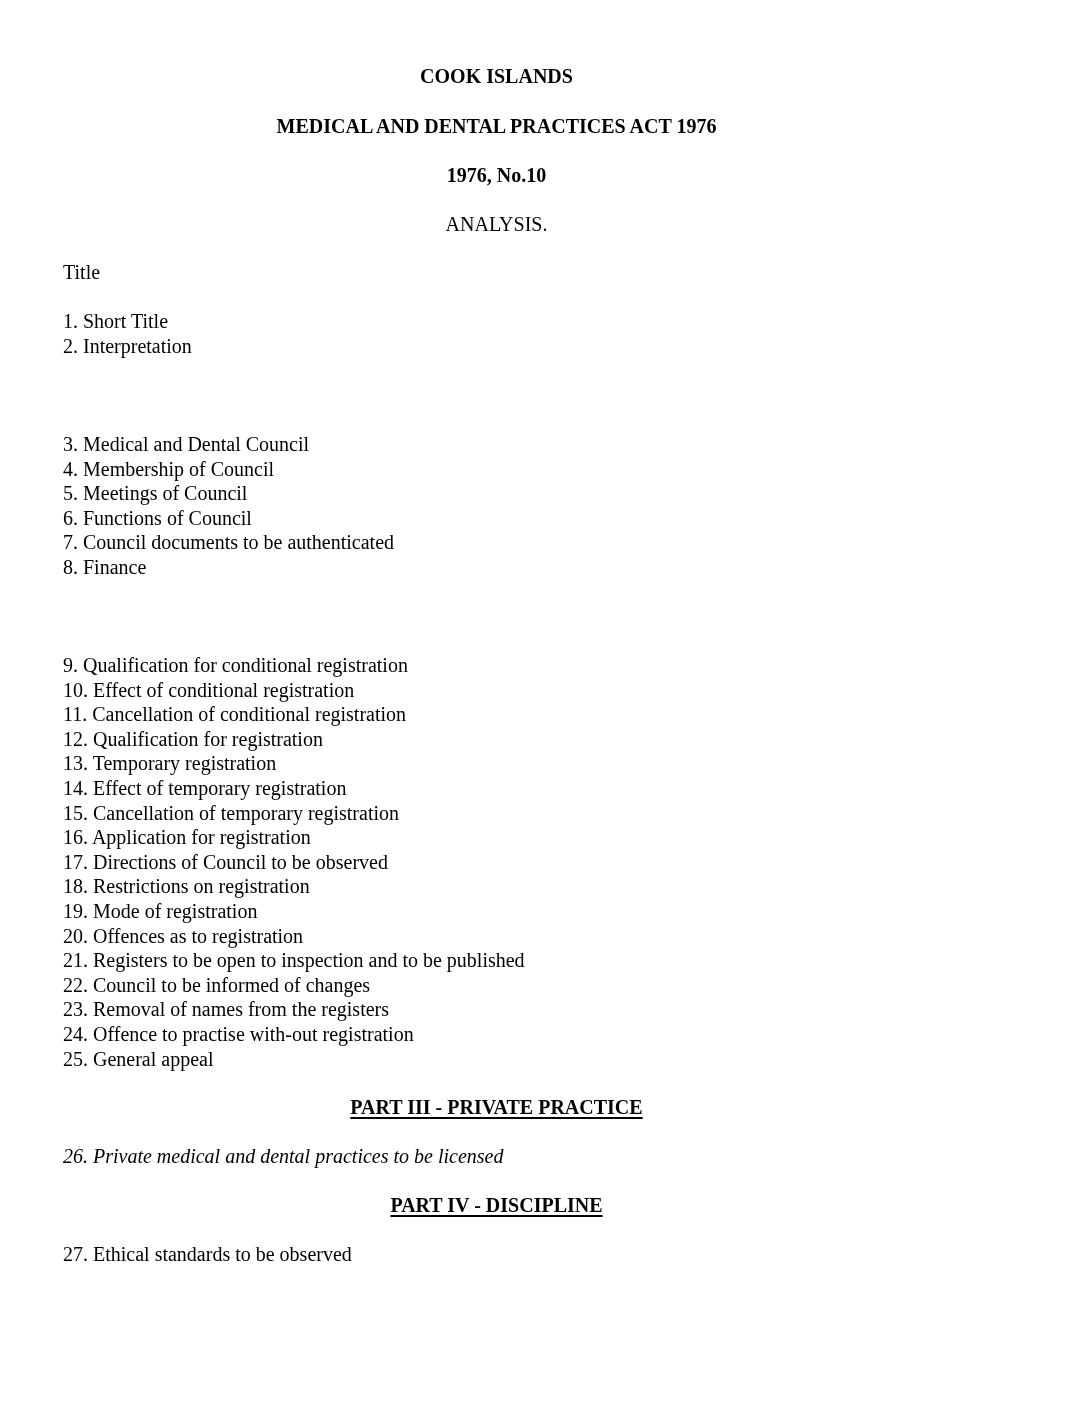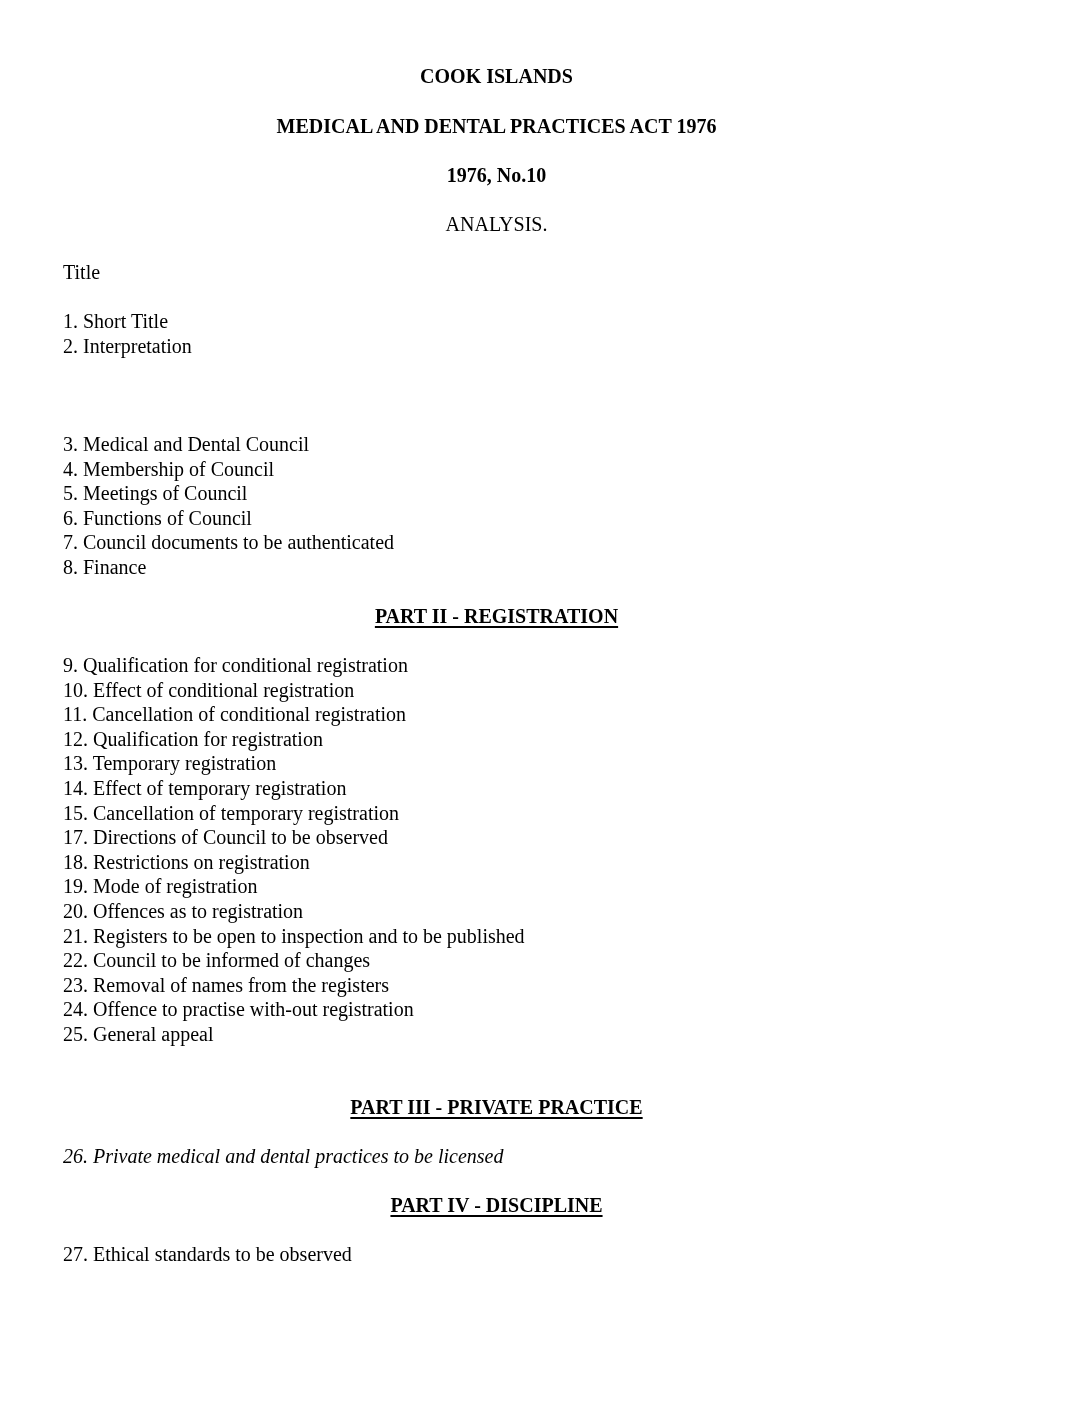--- a/index.html
+++ b/index.html
@@ -69,29 +69,29 @@
 
   <div class="toc-block" style="top:432px;">
     <span class="item">3. Medical and Dental Council</span>
     <span class="item">4. Membership of Council</span>
     <span class="item">5. Meetings of Council</span>
     <span class="item">6. Functions of Council</span>
     <span class="item">7. Council documents to be authenticated</span>
     <span class="item">8. Finance</span>
   </div>
 
-  <div class="center-line bold underline" style="top:604px;">PART II - REGISTRATION</div>
   <div class="toc-block" style="top:653px;">
     <span class="item">9. Qualification for conditional registration</span>
     <span class="item">10. Effect of conditional registration</span>
     <span class="item">11. Cancellation of conditional registration</span>
     <span class="item">12. Qualification for registration</span>
     <span class="item">13. Temporary registration</span>
     <span class="item">14. Effect of temporary registration</span>
     <span class="item">15. Cancellation of temporary registration</span>
+    <span class="item">16. Application for registration</span>
     <span class="item">17. Directions of Council to be observed</span>
     <span class="item">18. Restrictions on registration</span>
     <span class="item">19. Mode of registration</span>
     <span class="item">20. Offences as to registration</span>
     <span class="item">21. Registers to be open to inspection and to be published</span>
     <span class="item">22. Council to be informed of changes</span>
     <span class="item">23. Removal of names from the registers</span>
     <span class="item">24. Offence to practise with-out registration</span>
     <span class="item">25. General appeal</span>
   </div>

